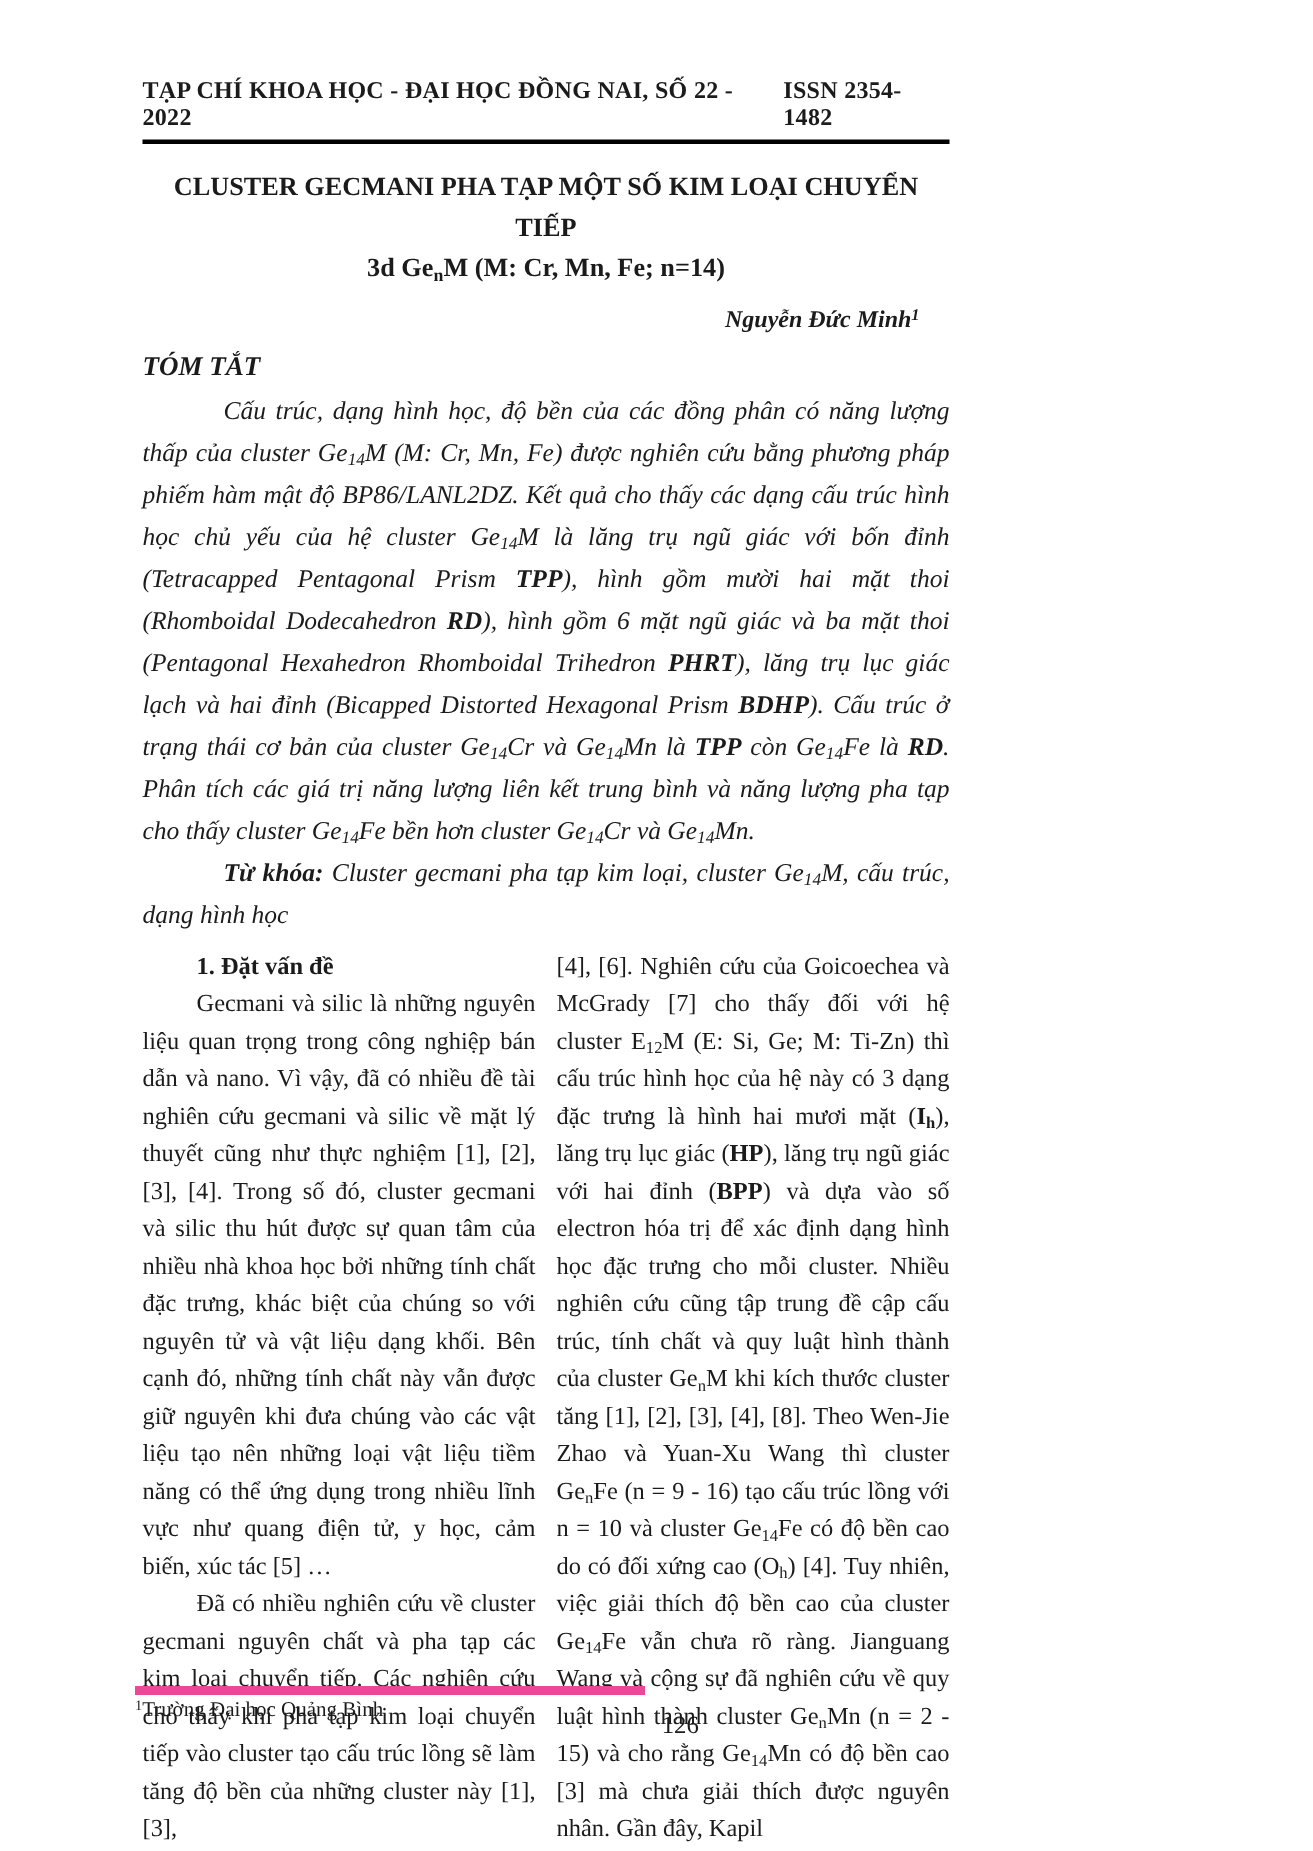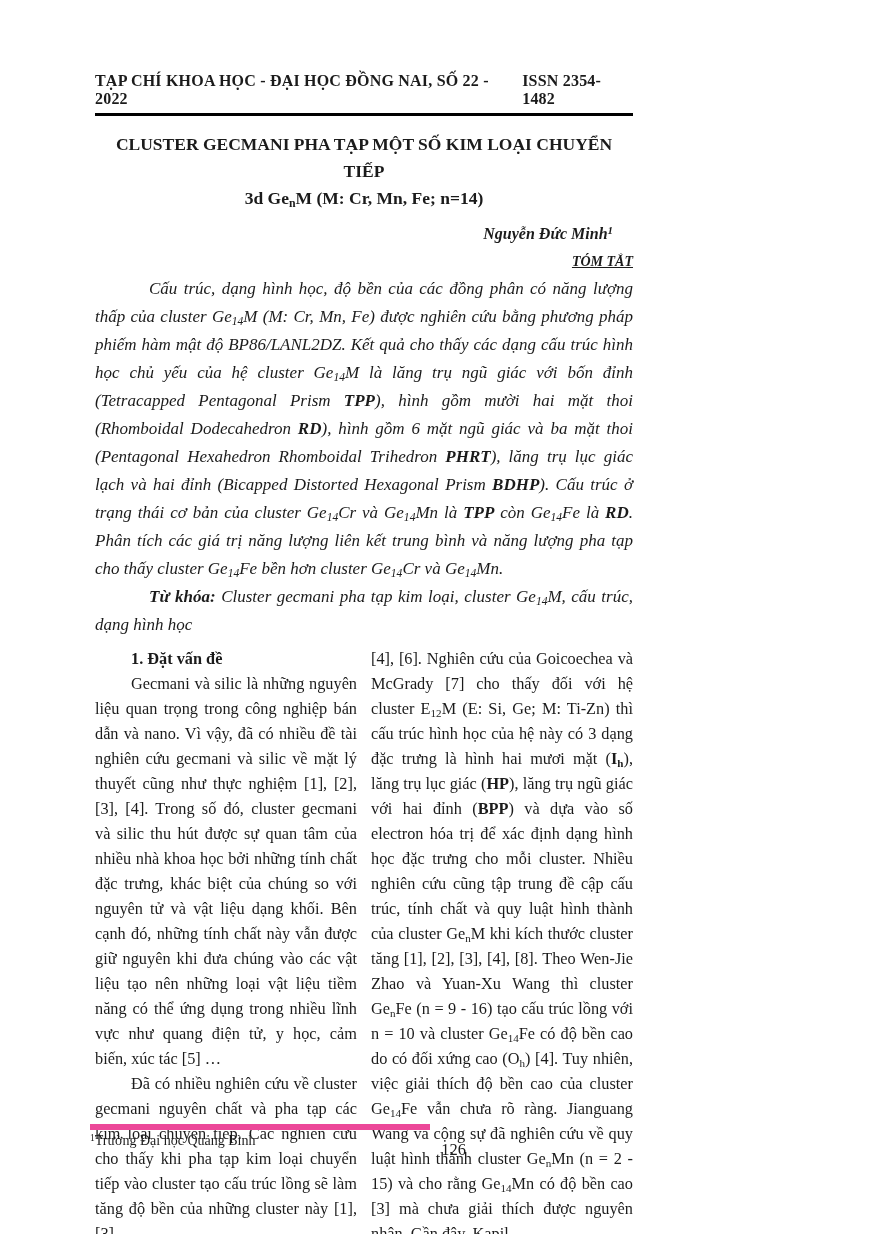--- a/index.html
+++ b/index.html
@@ -4,41 +4,40 @@
 <style>
   html,body{margin:0;padding:0;}
   body{
     width:875px;height:1234px;background:#ffffff;color:#1b1b1b;
     font-family:"Liberation Serif", serif;
     -webkit-font-smoothing:antialiased;
   }
   .page{
     position:relative;box-sizing:border-box;
     width:718px;height:1234px;
-    padding:72px 85px 0 95px;
+    padding:52px 85px 0 95px;
   }
   
   .hdr{
     display:flex;justify-content:space-between;align-items:flex-end;
     font-weight:bold;font-size:16px;letter-spacing:0.2px;
     padding-bottom:5px;border-bottom:3px solid #000;
   }
   
   .title{
     text-align:center;font-weight:bold;font-size:17.5px;line-height:27px;
     margin-top:15px;
   }
   .author{
     text-align:right;font-weight:bold;font-style:italic;font-size:16px;
     margin-top:13px;padding-right:20px;
   }
   .abs-head{
-    text-align:right;font-weight:bold;font-style:italic;font-size:14px;
+    text-align:left;font-weight:bold;font-style:italic;font-size:18px;
     margin-top:11px;
-    text-decoration:underline;
   }
   .abs{
     font-style:italic;font-size:17px;line-height:28px;text-align:justify;
     margin-top:5px;
   }
   .abs p{margin:0;}
   .abs .indent{text-indent:54px;}
   
   .cols{
     display:flex;gap:14px;margin-top:7px;

